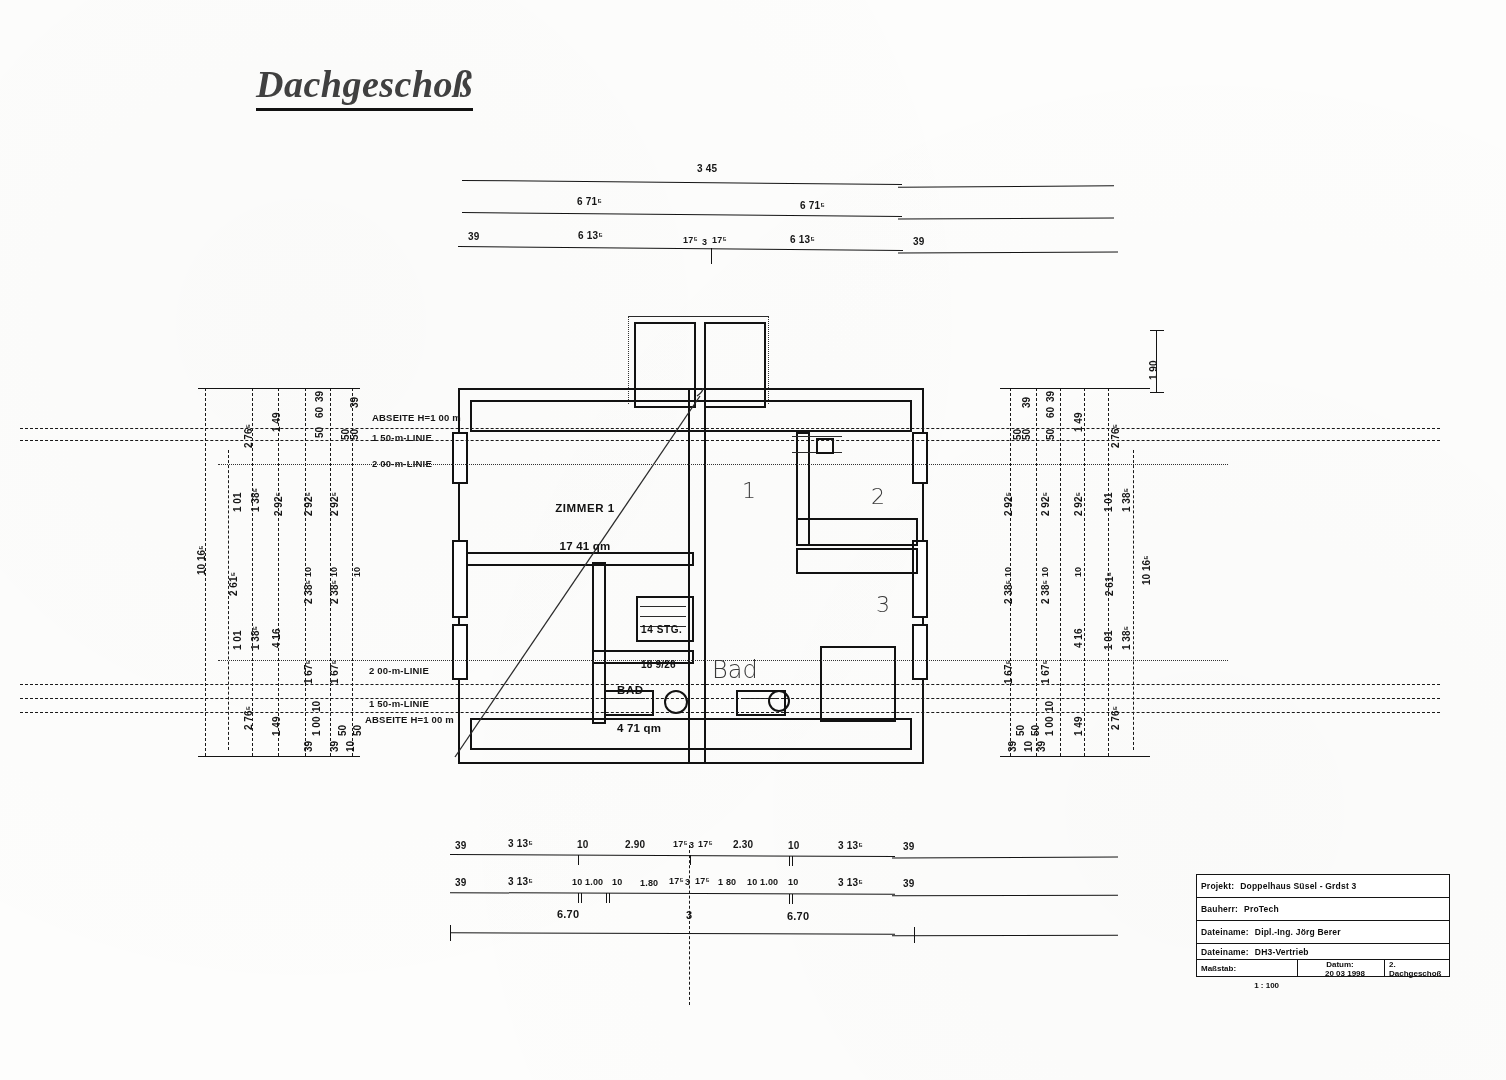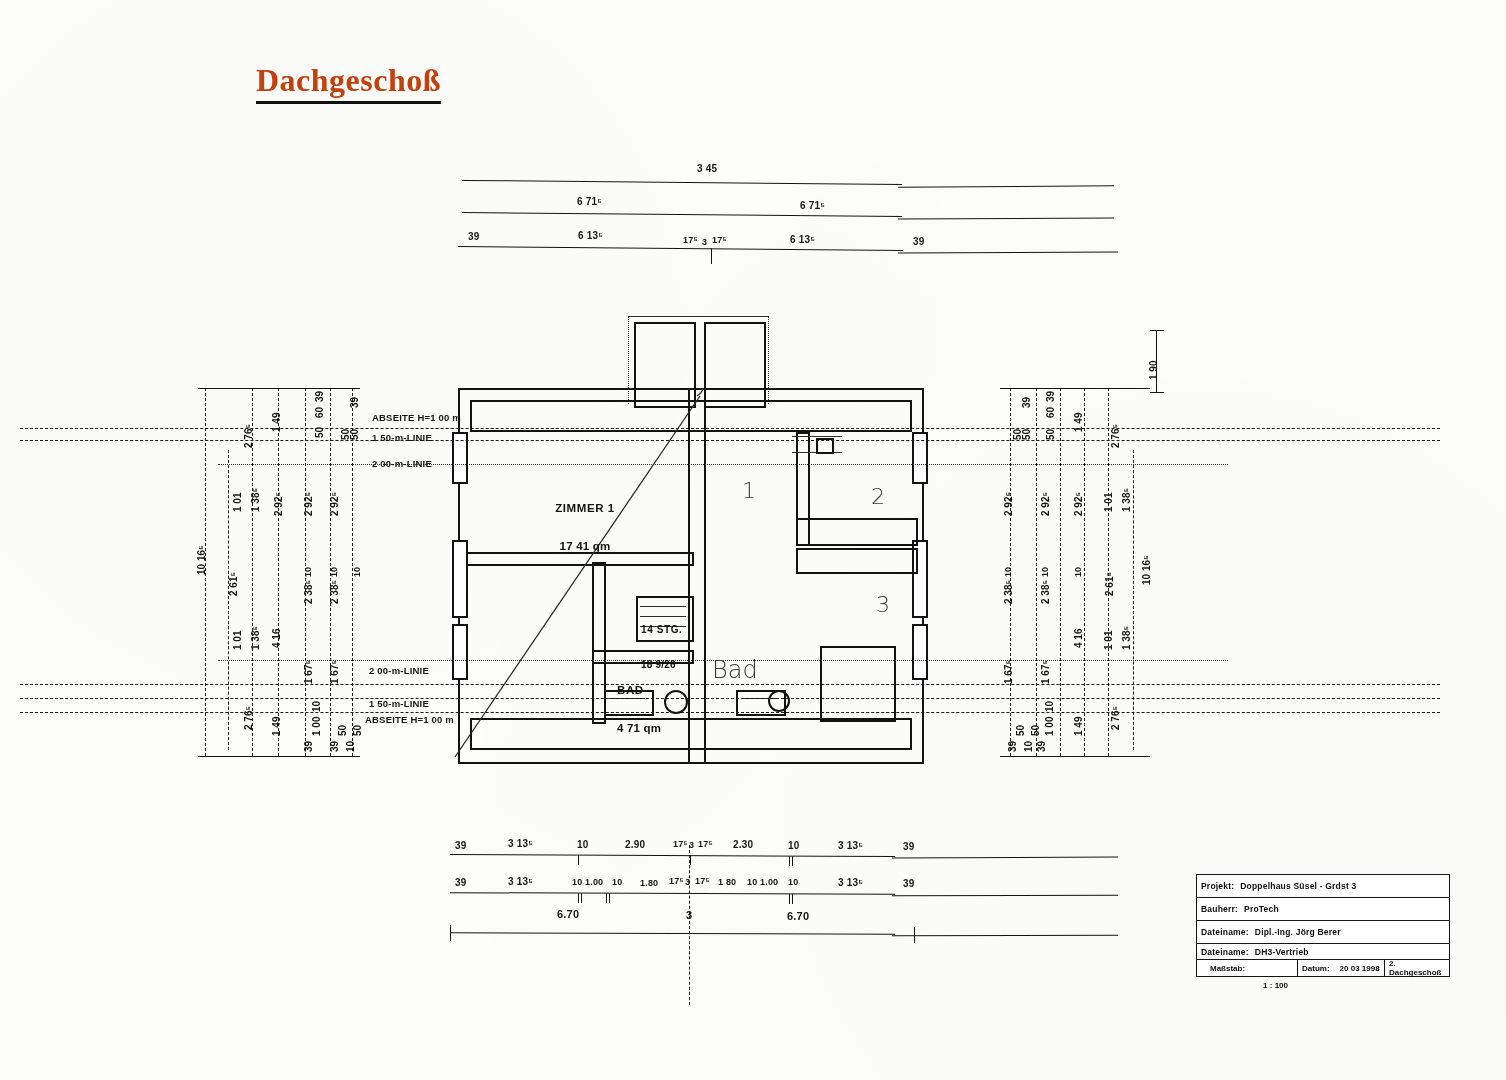--- a/index.html
+++ b/index.html
@@ -9,24 +9,25 @@
     font-family:"Liberation Sans", sans-serif;
     color:#0d0d0d;
     background:#fdfdfc;
   }
   .sheet{position:absolute;inset:0;}
 
   
   #page-title{
     position:absolute;left:256px;top:62px;
     font-family:"Liberation Serif", serif;
-    font-size:32px;font-weight:bold;letter-spacing:.5px;
-    color:#c2410c;
+    font-size:38px;font-weight:bold;letter-spacing:.5px;
+    color:#404040;
     border-bottom:3px solid #111;
     padding-bottom:2px;
+    font-style:italic;
   }
   .dim{position:absolute;white-space:pre;font-size:10px;font-weight:bold;color:#151515;letter-spacing:.2px;}
   .dimv{position:absolute;white-space:pre;font-size:10px;font-weight:bold;color:#151515;
         transform-origin:0 0;transform:rotate(-90deg);}
   .ln{position:absolute;background:#141414;}
   .hl{height:1px;}
   .vl{width:1px;}
   .wall{position:absolute;border:2.2px solid #121212;background:transparent;}
   .thin{position:absolute;background:#2a2a2a;}
 
@@ -55,22 +56,22 @@
   #note-block{position:absolute;left:1190px;top:812px;font-size:11px;font-weight:bold;line-height:1.45;letter-spacing:.3px;color:#141414;}
 
   
   #title-block{position:absolute;left:1196px;top:874px;width:252px;border:1.6px solid #141414;background:#fff;}
   #title-block .row{border-top:1.4px solid #141414;display:flex;align-items:center;height:22px;font-size:8.5px;font-weight:bold;letter-spacing:.2px;padding-left:4px;}
   #title-block .row:first-child{border-top:none;}
   #title-block .k{margin-right:6px;}
   #title-block .v{font-weight:bold;}
   #title-block .rowsplit{display:flex;border-top:1.4px solid #141414;height:16px;font-size:8px;font-weight:bold;align-items:center;}
   #title-block .cell{padding-left:4px;display:flex;align-items:center;height:100%;}
-  #title-block .cell + .cell{border-left:1.4px solid #141414;}
-  .c1{width:96px;justify-content:center;} .c2{width:82px;} .c3{flex:1;}
+  #title-block .cell + .cell{border-left:1.4px solid #141414;flex-direction:column;}
+  .c1{width:96px;} .c2{width:82px;} .c3{flex:1;}
 
   
   #diagonal{position:absolute;left:0;top:0;width:1506px;height:1080px;pointer-events:none;}
 
   
   #paper-tone{position:absolute;inset:0;background:
      radial-gradient(circle at 20% 30%, rgba(0,0,0,0.010), transparent 55%),
      radial-gradient(circle at 80% 75%, rgba(0,0,0,0.012), transparent 60%);
      pointer-events:none;}
 </style>

